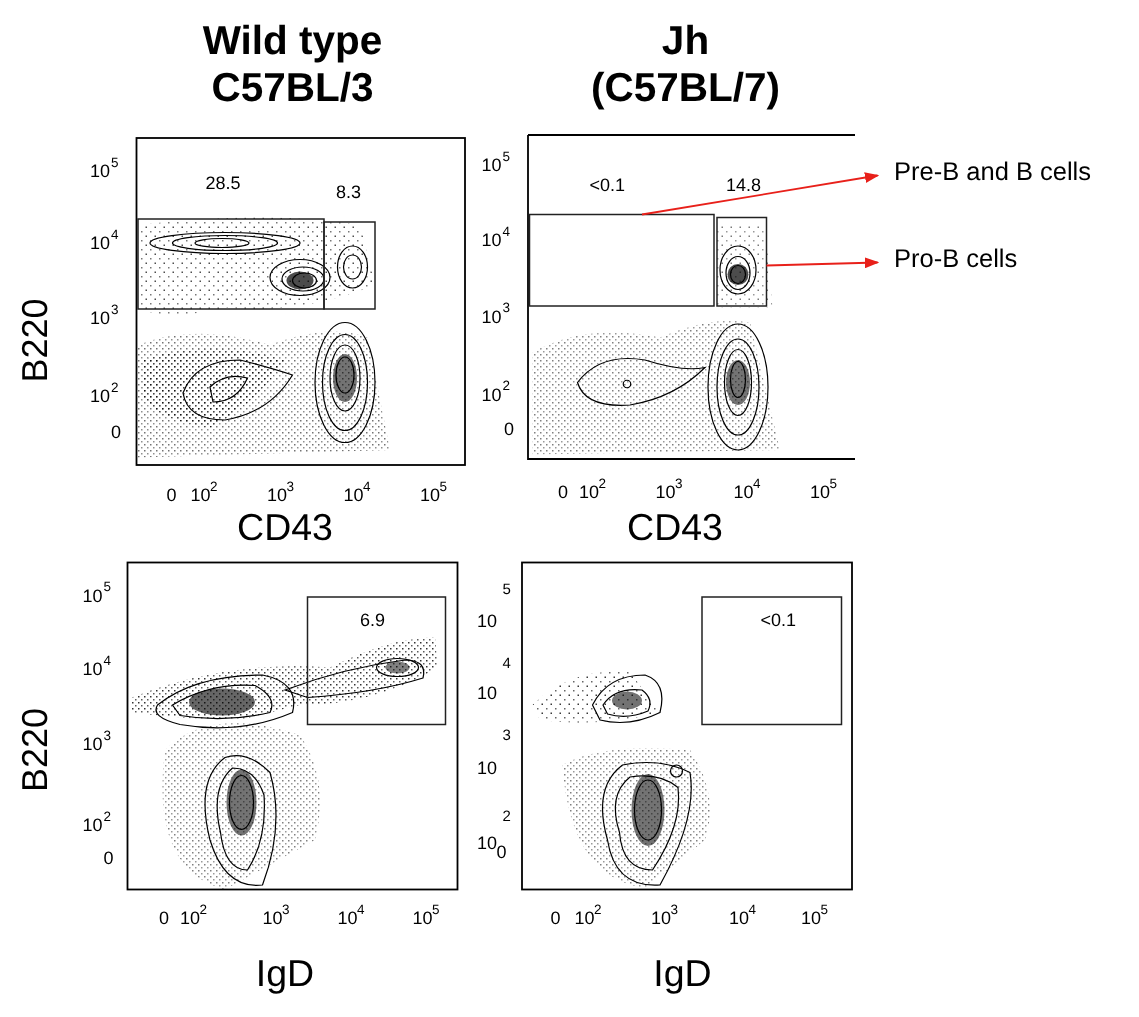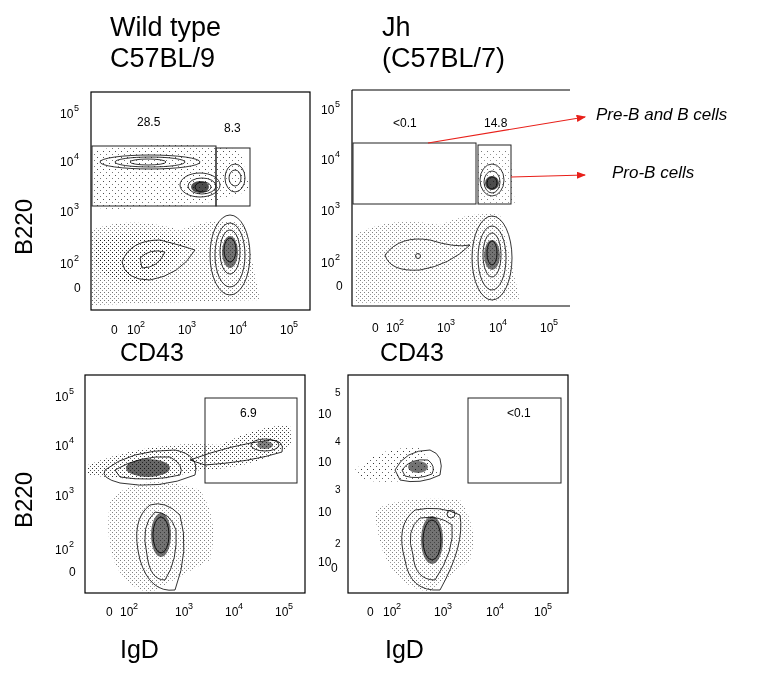--- a/index.html
+++ b/index.html
@@ -1,45 +1,45 @@
 <!DOCTYPE html>
 <html><head>
 <meta charset="utf-8">
 <style>
   html, body { margin:0; padding:0; background:#fff; }
   body { width:759px; height:678px; position:relative; overflow:hidden; font-family:"Liberation Sans", sans-serif; color:#000; }
-  .hdr { position:absolute; font-weight:normal; font-size:27px; line-height:31px; }
+  .hdr { position:absolute; text-align:center; font-weight:bold; font-size:27px; line-height:31px; }
   .ylab { position:absolute; font-size:24px; transform:rotate(-90deg); transform-origin:left top; }
-  .xlab { position:absolute; font-size:25px; }
-  .ann { position:absolute; font-style:italic; font-size:17px;text-align:right; }
+  .xlab { position:absolute; font-size:25px; text-align:center; }
+  .ann { position:absolute; font-size:17px;text-align:right; }
   svg { position:absolute; left:0; top:0; }
   .tick { font-size:12px; font-family:"Liberation Sans", sans-serif; }
   .gate-lbl { font-size:12px; font-family:"Liberation Sans", sans-serif; }
 </style>
 </head>
 <body>
 
 <div class="hdr" style="left:110px; top:12px; width:170px;">
   <div>Wild type</div>
-  <div>C57BL/9</div>
+  <div>C57BL/3</div>
 </div>
 <div class="hdr" style="left:382px; top:12px; width:150px;">
   <div>Jh</div>
   <div>(C57BL/7)</div>
 </div>
 
 <div class="ylab" style="left:10px; top:255px;">B220</div>
 <div class="ylab" style="left:10px; top:528px;">B220</div>
 <div class="xlab" style="left:120px; top:338px; width:140px;">CD43</div>
 <div class="xlab" style="left:380px; top:338px; width:140px;">CD43</div>
 <div class="xlab" style="left:120px; top:635px; width:140px;">IgD</div>
 <div class="xlab" style="left:385px; top:635px; width:140px;">IgD</div>
 
 <div class="ann" style="left:596px; top:105px;">Pre-B and B cells</div>
-<div class="ann" style="left:612px; top:163px;">Pro-B cells</div>
+<div class="ann" style="left:596px; top:163px;">Pro-B cells</div>
 
 <svg width="759" height="678">
   <defs>
     <pattern id="dots" width="4" height="4" patternUnits="userSpaceOnUse">
       <rect x="0" y="0" width="1" height="1" fill="#000"></rect>
       <rect x="2" y="2" width="1" height="1" fill="#333"></rect>
     </pattern>
     <pattern id="dotsSparse" width="6" height="6" patternUnits="userSpaceOnUse">
       <rect x="1" y="1" width="1" height="1" fill="#222"></rect>
       <rect x="4" y="4" width="1" height="1" fill="#555"></rect>

